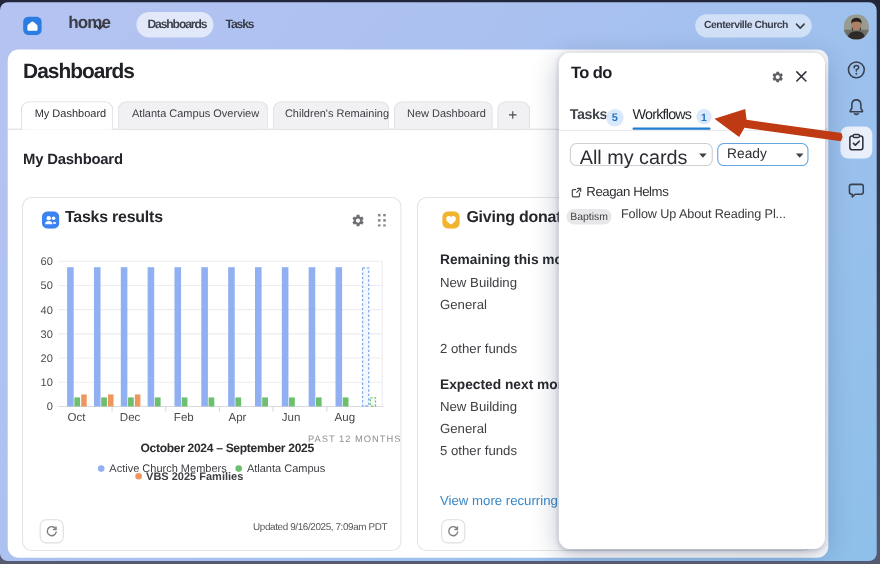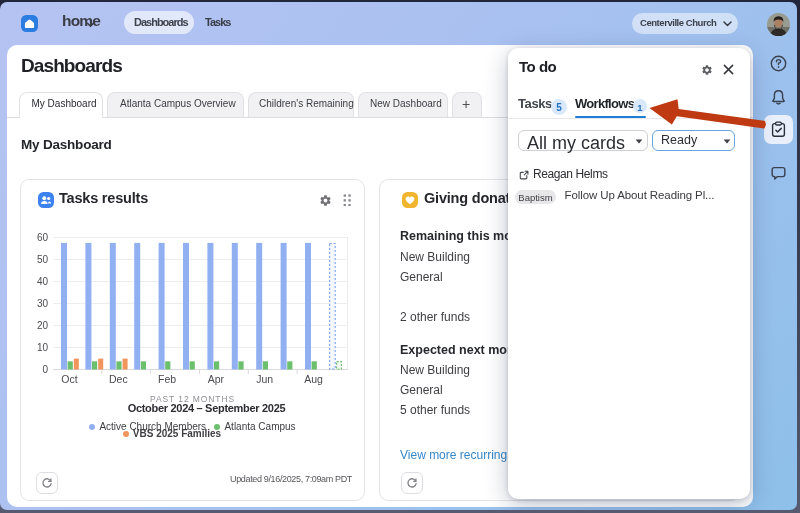--- a/index.html
+++ b/index.html
@@ -167,21 +167,21 @@
     <rect x="308.6" y="128.6" width="4.8" height="7.6" fill="#f2faf2" stroke="#6bbf6d" stroke-width="1.1" stroke-dasharray="2 1.6"></rect>
     <g font-size="10.5" fill="#4a4a4f" text-anchor="middle">
       <text x="41.5" y="150">Oct</text>
         <text x="90.3" y="150">Dec</text>
         <text x="139.1" y="150">Feb</text>
       <text x="187.9" y="150">Apr</text>
         <text x="236.7" y="150">Jun</text>
         <text x="285.5" y="150">Aug</text>
     </g>
   </svg>
-  <div class="t" style="left:20px; top:392.5px; width:345px; text-align:center; font-size:8.5px; letter-spacing:0.9px; color:#8f8f95;">PAST 12 MONTHS</div>
+  <div class="t" style="left:20px; top:392.5px; width:345px; text-align:right; font-size:8.5px; letter-spacing:0.9px; color:#8f8f95;">PAST 12 MONTHS</div>
   <div class="t" style="left:20px; top:400.5px; width:345px; text-align:center; font-size:11px; font-weight:bold; letter-spacing:-0.3px; color:#2c2c31;padding-left:28px;">October 2024 – September 2025</div>
   <div class="t" style="left:20px; top:420px; width:345px; text-align:center; font-size:10px; color:#3d3d42;"><span style="display:inline-block;width:6px;height:6px;border-radius:3px;background:#91b0f2;margin-right:4px;"></span>Active Church Members&nbsp;&nbsp;&nbsp;<span style="display:inline-block;width:6px;height:6px;border-radius:3px;background:#6bbf6d;margin-right:4px;"></span>Atlanta Campus</div>
   <div class="t" style="left:20px; top:427px; width:304px; text-align:center; font-size:10px; color:#3d3d42;font-weight:bold;"><span style="display:inline-block;width:6px;height:6px;border-radius:3px;background:#f0965c;margin-right:4px;"></span>VBS 2025 Families</div>
   <div class="abs" style="left:36px; top:470px; width:22px; height:22px; border:1px solid #dedee2; border-radius:6px; background:#fff;"></div>
   <svg class="abs" style="left:41px; top:475px;" width="12" height="12" viewBox="0 0 12 12">
       <path d="M9.8 4.2 A4.1 4.1 0 1 0 10.1 6.6" fill="none" stroke="#808086" stroke-width="1.3" stroke-linecap="round"></path>
       <path d="M9.9 1.6 L9.9 4.4 L7.1 4.4" fill="none" stroke="#808086" stroke-width="1.3" stroke-linejoin="round"></path>
     </svg>
   <div class="t" style="left:0px; top:472.5px; width:352px; text-align:right; font-size:9px; letter-spacing:-0.35px; color:#57575c;">Updated 9/16/2025, 7:09am PDT</div>
 
@@ -210,21 +210,21 @@
   <div class="t" style="left:519px; top:57px; font-size:15px; font-weight:bold; color:#1c1e24; letter-spacing:-0.5px;">To do</div>
   <svg class="abs" style="left:701px; top:62px;" width="12" height="12" viewBox="0 0 24 24">
       <path fill="#5d5e64" d="M19.14 12.94c.04-.3.06-.61.06-.94 0-.32-.02-.64-.07-.94l2.03-1.58c.18-.14.23-.41.12-.61l-1.92-3.32c-.12-.22-.37-.29-.59-.22l-2.39.96c-.5-.38-1.03-.7-1.62-.94l-.36-2.54c-.04-.24-.24-.41-.48-.41h-3.84c-.24 0-.43.17-.47.41l-.36 2.54c-.59.24-1.13.57-1.62.94l-2.39-.96c-.22-.08-.47 0-.59.22L2.74 8.87c-.12.21-.08.47.12.61l2.03 1.58c-.05.3-.09.63-.09.94s.02.64.07.94l-2.03 1.58c-.18.14-.23.41-.12.61l1.92 3.32c.12.22.37.29.59.22l2.39-.96c.5.38 1.03.7 1.62.94l.36 2.54c.05.24.24.41.48.41h3.84c.24 0 .44-.17.47-.41l.36-2.54c.59-.24 1.13-.56 1.62-.94l2.39.96c.22.08.47 0 .59-.22l1.92-3.32c.12-.22.07-.47-.12-.61l-2.01-1.58zM12 15.6c-1.98 0-3.6-1.62-3.6-3.6s1.62-3.6 3.6-3.6 3.6 1.62 3.6 3.6-1.62 3.6-3.6 3.6z"></path>
     </svg>
   <svg class="abs" style="left:723px; top:62px;" width="11" height="11" viewBox="0 0 12 12">
       <path d="M1.5 1.5 L10.5 10.5 M10.5 1.5 L1.5 10.5" stroke="#33353b" stroke-width="1.6" stroke-linecap="round"></path>
     </svg>
   <div class="t" style="left:518px; top:95px; font-size:13px; font-weight:bold; color:#40454d; letter-spacing:-0.4px;">Tasks</div>
   <div class="abs" style="left:551px; top:96.5px; width:16px; height:16px; border-radius:8px; background:#d9e8fa;"></div>
   <div class="t" style="left:551px; top:101px; width:16px; text-align:center; font-size:10px; font-weight:bold; color:#2674c2;">5</div>
-  <div class="t" style="left:575px; top:95px; font-size:13px; font-weight:bold; color:#1f2228; letter-spacing:-0.7px;">Workflows</div>
+  <div class="t" style="left:575px; top:95px; font-size:13px; font-weight:normal; color:#1f2228; letter-spacing:-0.7px;">Workflows</div>
   <div class="abs" style="left:633px; top:97px; width:14px; height:14px; border-radius:7px; background:#d9e8fa;"></div>
   <div class="t" style="left:633px; top:101px; width:14px; text-align:center; font-size:9.5px; font-weight:bold; color:#2674c2;">1</div>
   <div class="abs" style="left:508px; top:116px; width:242px; height:1px; background:#e9e9ec;"></div>
   <div class="abs" style="left:574.5px; top:113.6px; width:71px; height:2.8px; background:#1f7dd4; border-radius:1px;"></div>
   <div class="abs" style="left:518px; top:128px; width:130px; height:21px; border:1px solid #cfcfd4; border-radius:6px; background:#fff;"></div>
   <div class="t" style="left:527px; top:131.5px; font-size:18px; color:#2b2d33;text-align:center;">All my cards</div>
   <svg class="abs" style="left:635px; top:136.5px;" width="8" height="5" viewBox="0 0 8 5">
       <path d="M0.6 0.6 L4 4.4 L7.4 0.6 Z" fill="#3f4147"></path>
     </svg>
   <div class="abs" style="left:652px; top:128px; width:83px; height:21px; border:1.5px solid #66a5dd; border-radius:6px; background:#fff;"></div>

